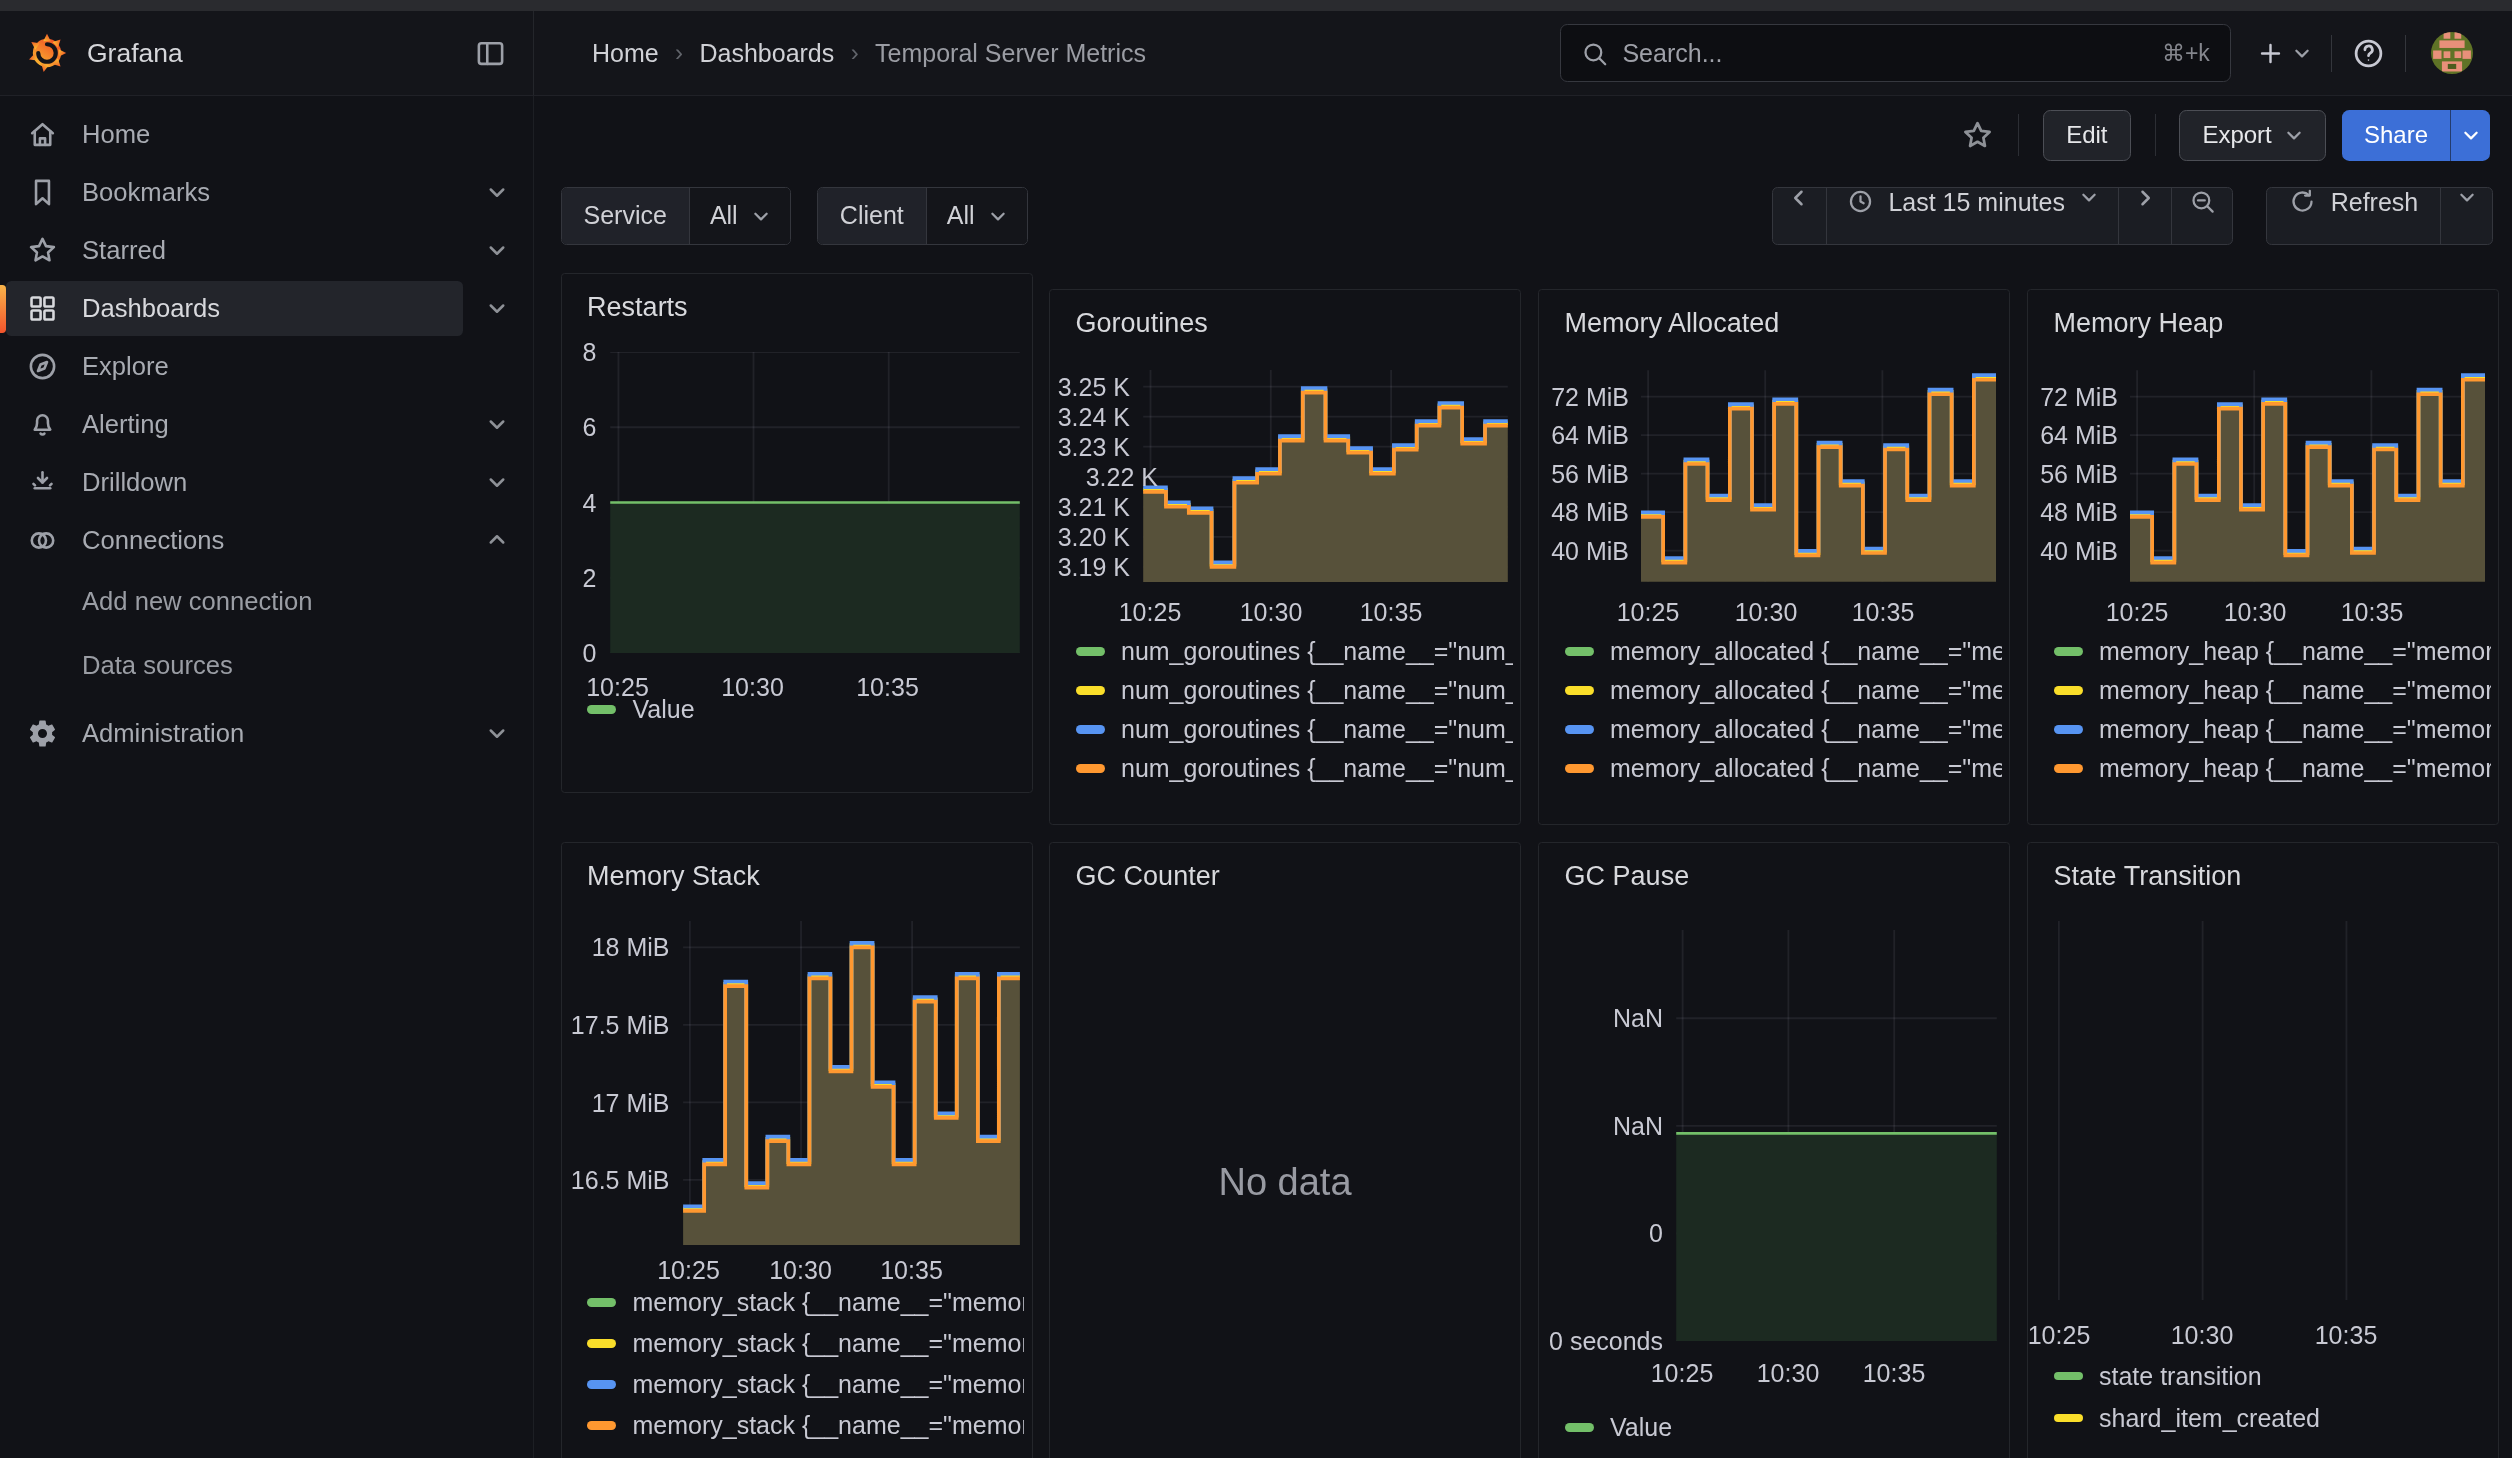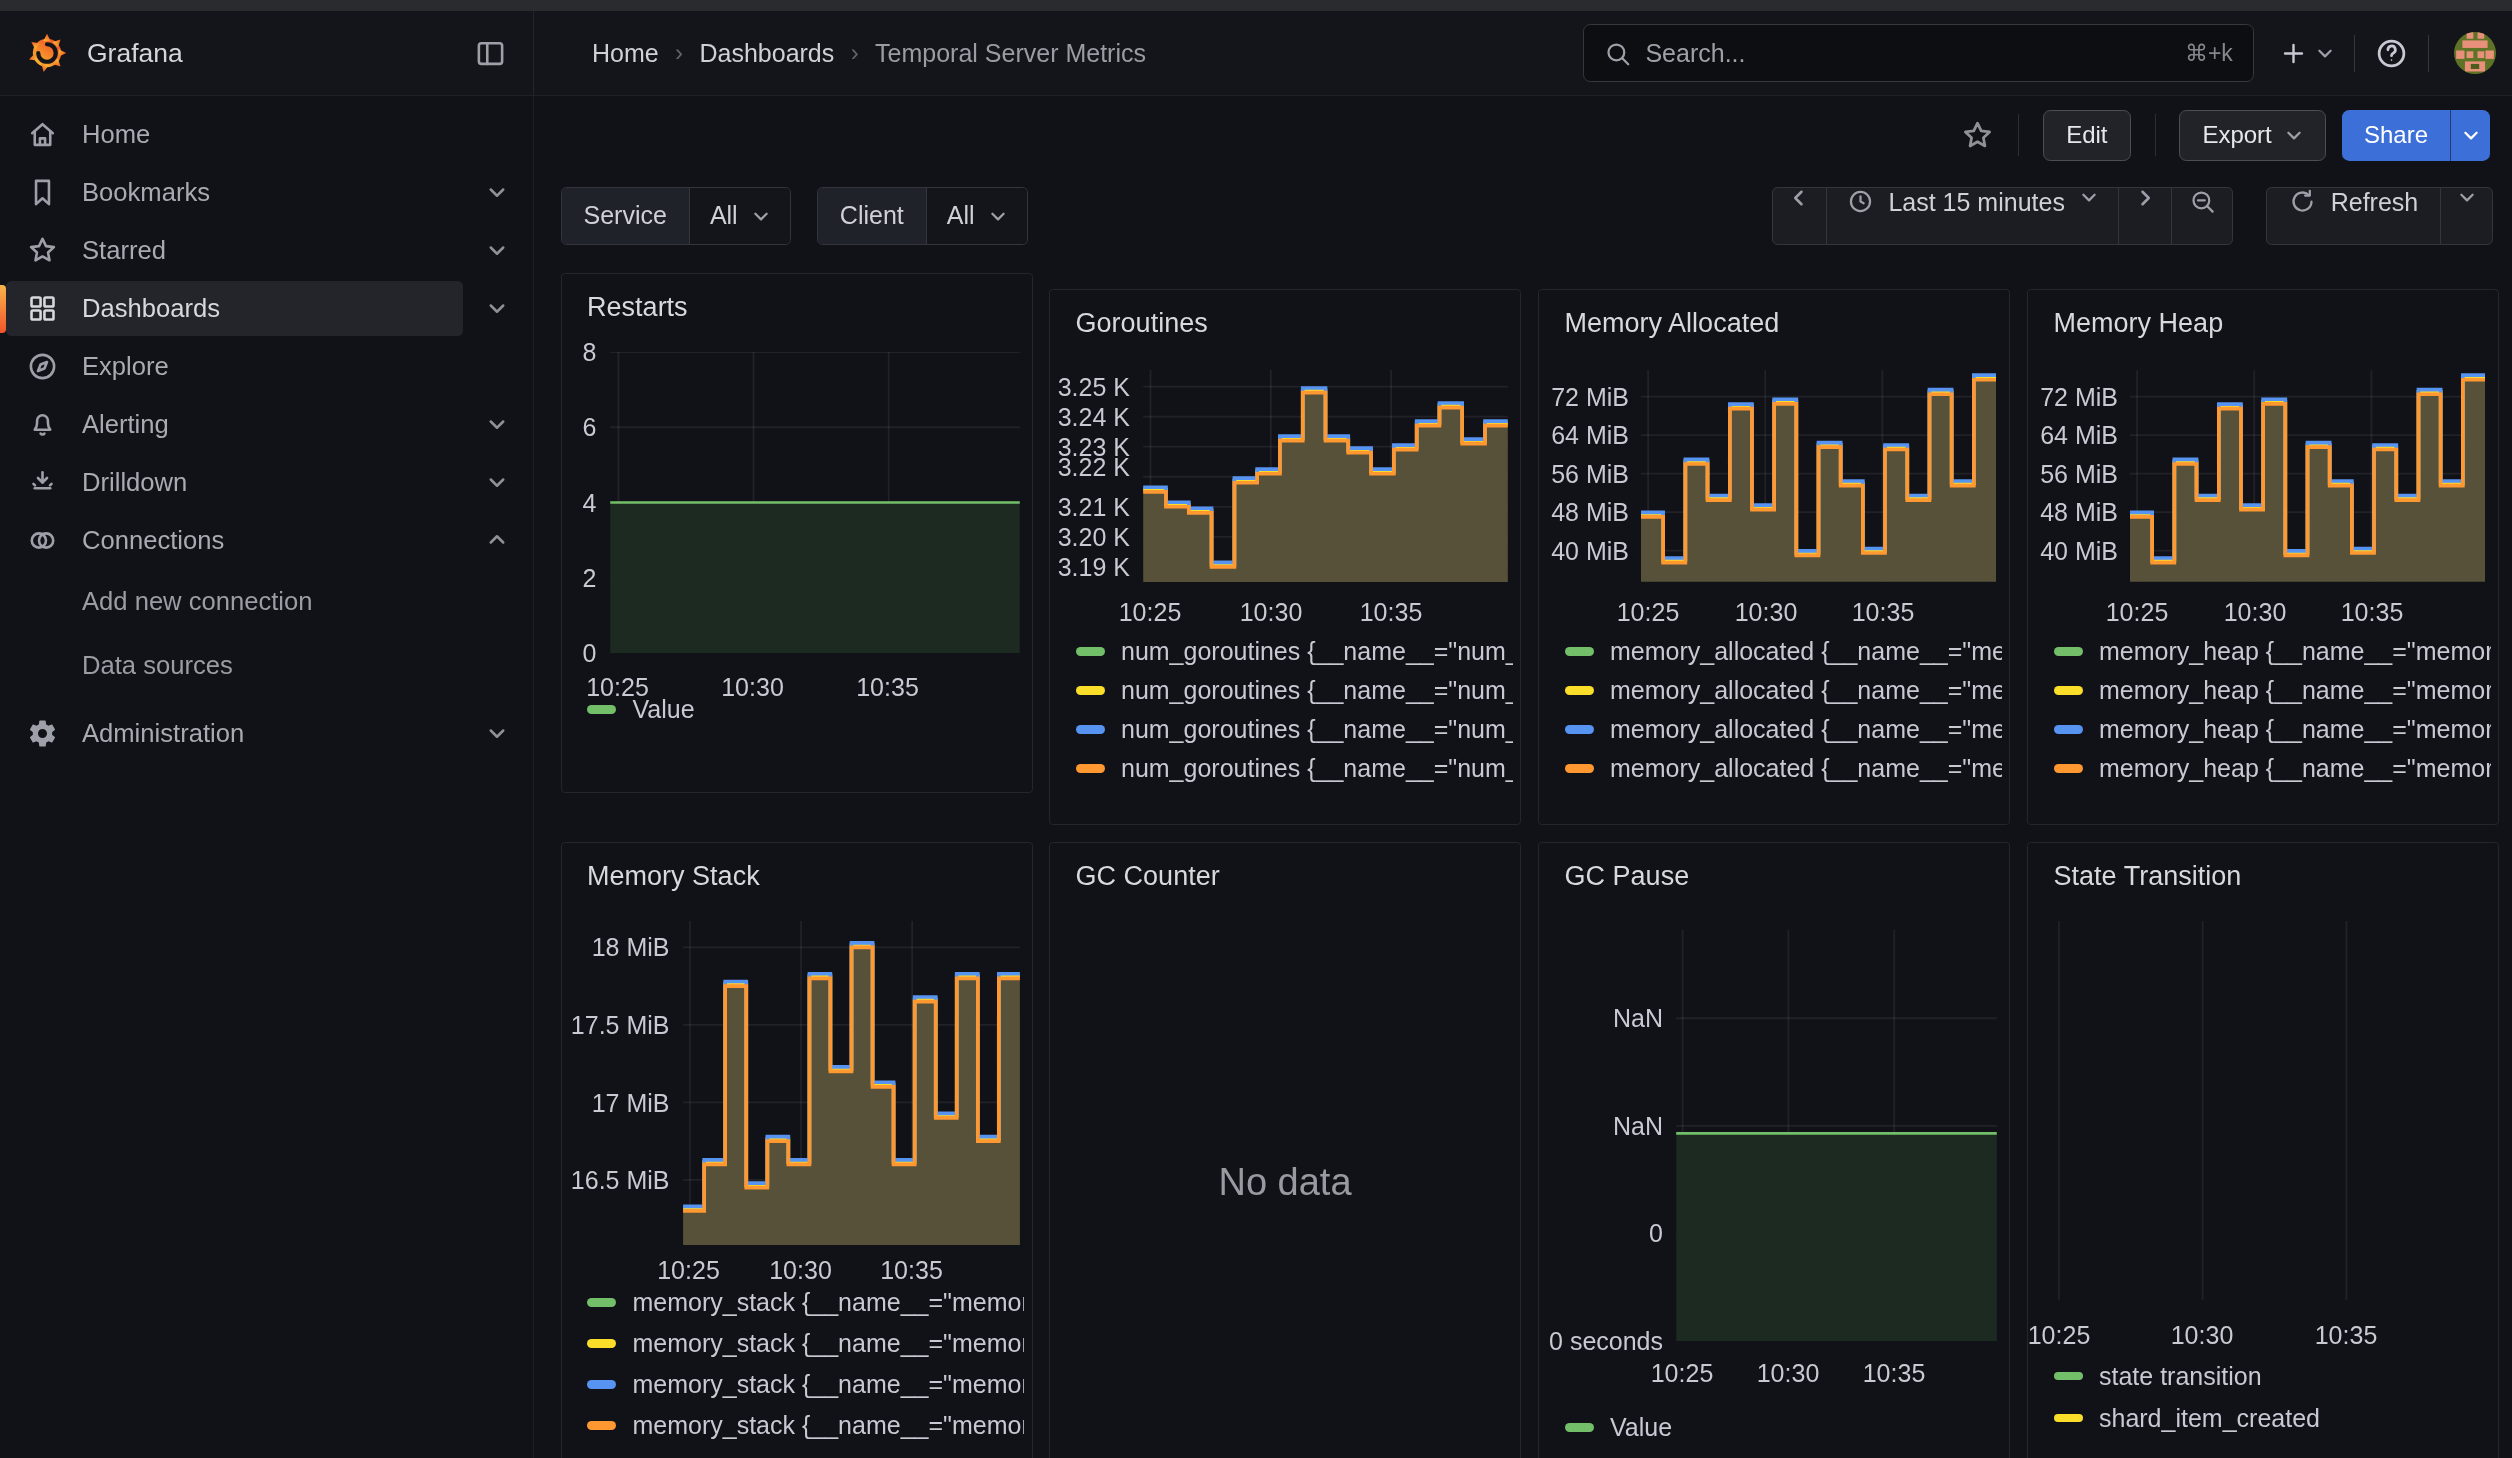--- a/index.html
+++ b/index.html
@@ -13,21 +13,21 @@
   
   .topstrip { height:11px; background:#2a2b2f; }
   .header { position:relative; height:85px; display:flex; align-items:stretch; background:#14151a; border-bottom:0.9px solid #202127; }
   .header-left { width:534px; flex:0 0 534px; display:flex; align-items:center; padding:0 27px; gap:20px; border-right:0.9px solid #24262b; }
   .brand-title { font-size:26.5px; font-weight:500; color:#d5d6da; }
   .header-left .spacer { flex:1; }
   .header-center { flex:1; display:flex; align-items:center; padding-left:58px; gap:16.4px; font-size:25px; }
   .bc-link { color:#d0d1d6; font-weight:500; }
   .bc-sep { color:#61646b; font-size:24px; }
   .bc-current { color:#9a9ca3; }
-  .header-right { display:flex; align-items:center; gap:0; padding-right:16px; }
+  .header-right { display:flex; align-items:center; gap:0; padding-right:39px; }
   .searchbox { width:671px; height:58px; background:#0d0e12; border:0.9px solid #36383f; border-radius:7.3px;
     display:flex; align-items:center; padding:0 20px; gap:14.6px; }
   .searchbox input { flex:1; background:transparent; border:none; outline:none; color:#9ea0a8; font-size:25px; font-family:inherit; }
   .searchbox input::placeholder { color:#9ea0a8; }
   .kbd-hint { color:#85878e; font-size:23px; }
   .plus-combo { display:flex; align-items:center; gap:7.3px; margin-left:25.6px; }
   .vdiv { width:0.9px; height:37px; background:#34363c; margin:0 20px; }
   .avatar { width:42px; height:42px; border-radius:50%; overflow:hidden; margin-left:5.5px; }
 
   
@@ -480,21 +480,21 @@
               <line x1="0" y1="215.5" x2="399" y2="215.5" stroke="rgba(204,204,220,0.09)" stroke-width="2"></line>
               <path d="M0 133.3 H24.9 V149.7 H49.9 V156.3 H74.8 V215.5 H99.8 V123.4 H124.7 V113.5 H149.6 V77.3 H174.6 V24.7 H199.5 V77.3 H224.4 V90.5 H249.4 V113.5 H274.3 V87.2 H299.3 V60.9 H324.2 V41.1 H349.1 V80.6 H374.1 V60.9 H399 V232 H0 Z" fill="#57513a"></path>
               <path d="M0 133.3 H24.9 V149.7 H49.9 V156.3 H74.8 V215.5 H99.8 V123.4 H124.7 V113.5 H149.6 V77.3 H174.6 V24.7 H199.5 V77.3 H224.4 V90.5 H249.4 V113.5 H274.3 V87.2 H299.3 V60.9 H324.2 V41.1 H349.1 V80.6 H374.1 V60.9 H399" fill="none" stroke="#fade2a" stroke-width="4" transform="translate(0,-2.5)"></path>
               <path d="M0 133.3 H24.9 V149.7 H49.9 V156.3 H74.8 V215.5 H99.8 V123.4 H124.7 V113.5 H149.6 V77.3 H174.6 V24.7 H199.5 V77.3 H224.4 V90.5 H249.4 V113.5 H274.3 V87.2 H299.3 V60.9 H324.2 V41.1 H349.1 V80.6 H374.1 V60.9 H399" fill="none" stroke="#5794f2" stroke-width="4" transform="translate(0,-5)"></path>
               <path d="M0 133.3 H24.9 V149.7 H49.9 V156.3 H74.8 V215.5 H99.8 V123.4 H124.7 V113.5 H149.6 V77.3 H174.6 V24.7 H199.5 V77.3 H224.4 V90.5 H249.4 V113.5 H274.3 V87.2 H299.3 V60.9 H324.2 V41.1 H349.1 V80.6 H374.1 V60.9 H399" fill="none" stroke="#ff9830" stroke-width="4"></path>
             </svg>
           </div>
           <div class="ytick" style="width: 80px; top: 16.5px;">3.25 K</div>
           <div class="ytick" style="width: 80px; top: 47px;">3.24 K</div>
           <div class="ytick" style="width: 80px; top: 77px;">3.23 K</div>
-          <div class="ytick" style="width: 80px; top: 97px;">3.22 K</div>
+          <div class="ytick" style="width: 80px; top: 107px; margin-left: 28px;">3.22 K</div>
           <div class="ytick" style="width: 80px; top: 137px;">3.21 K</div>
           <div class="ytick" style="width: 80px; top: 167px;">3.20 K</div>
           <div class="ytick" style="width: 80px; top: 197px;">3.19 K</div>
         </div>
       <div class="legend" style="top: 342px; height: 156px;">
           <div class="legend-row" style="height: 39px;">
             <span class="pill" style="background: rgb(115, 191, 105);"></span>
             <span class="legend-label">num_goroutines {__name__="num_go</span>
           </div>
           <div class="legend-row" style="height: 39px;">

